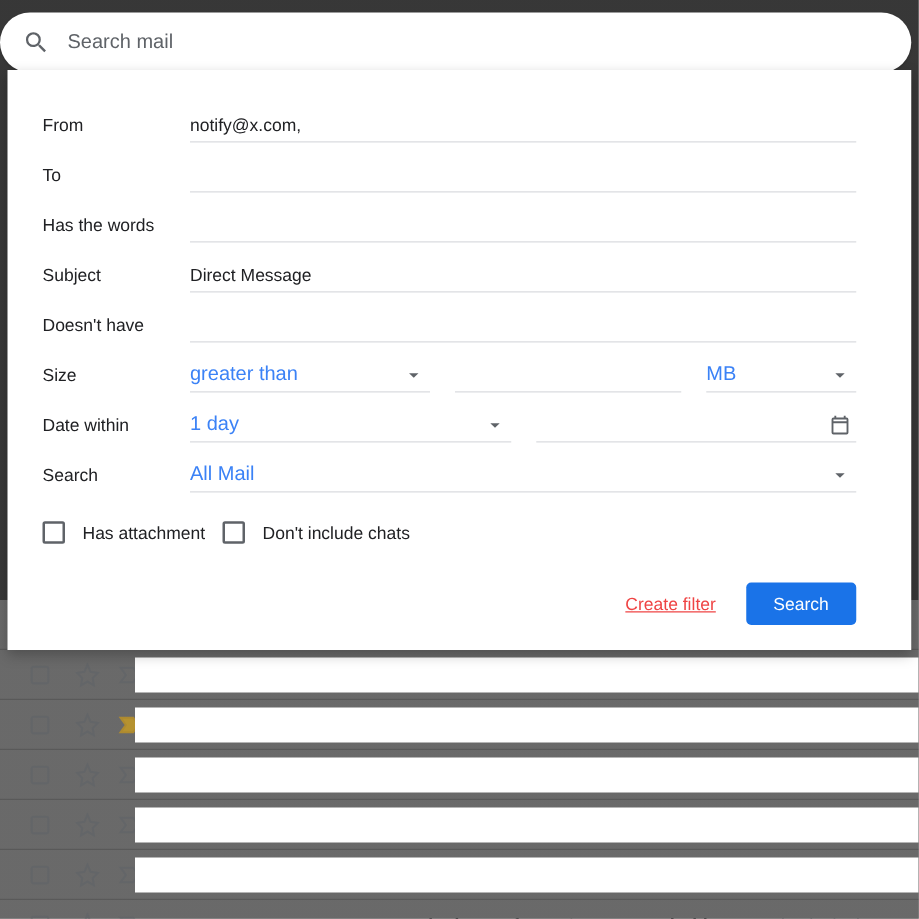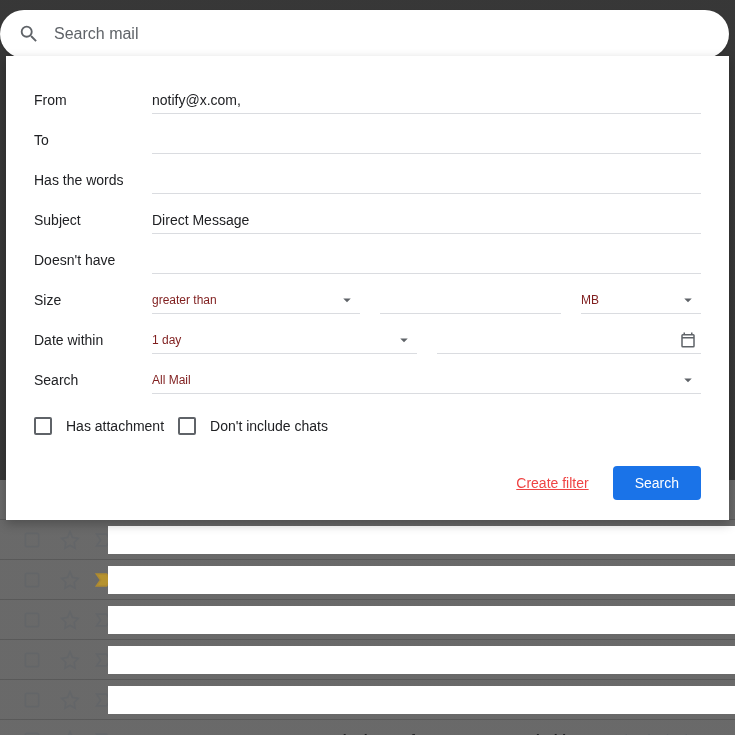--- a/index.html
+++ b/index.html
@@ -42,34 +42,34 @@
   }
   .search-wrap .search-icon { width:22px; height:22px; margin-right:14px; color:#5f6368; }
   .search-wrap input {
     border:none; outline:none; font-size:16px; color:#202124; flex:1; background:transparent;
   }
   .search-wrap input::placeholder { color:#5f6368; }
 
   .panel {
     position:absolute; top:56px; left:6px; right:6px;
     background:#fff; box-shadow: 0 4px 10px rgba(0,0,0,0.25);
-    padding: 24px 28px 20px 28px;
+    padding: 24px 44px 20px 28px;
   }
   .field-row {
     display:flex; align-items:center; height:40px;
   }
   .field-label { width:118px; color:#202124; font-size:14px; flex-shrink:0; }
   .field-input {
     flex:1; border:none; border-bottom:1px solid #dadce0; height:28px;
     font-size:14px; color:#202124; outline:none; padding:2px 0;
   }
   .field-select-row { display:flex; align-items:center; height:40px; }
   .sel {
     position:relative; flex:1; border-bottom:1px solid #dadce0; height:28px;
-    display:flex; align-items:center; font-size:12px; color:#7f1d1d;
+    display:flex; align-items:center; font-size:16px; color:#3b82f6;
     padding-right:20px;
   }
   .sel .arrow, .date-icon {
     position:absolute; right:4px; width:18px; height:18px; color:#5f6368;
     display:flex; align-items:center; justify-content:center;
   }
   .gap { width:20px; flex-shrink:0; }
   .size-qty { flex:0 0 160px; }
   .size-unit { flex:0 0 120px; }
   .check-row {

